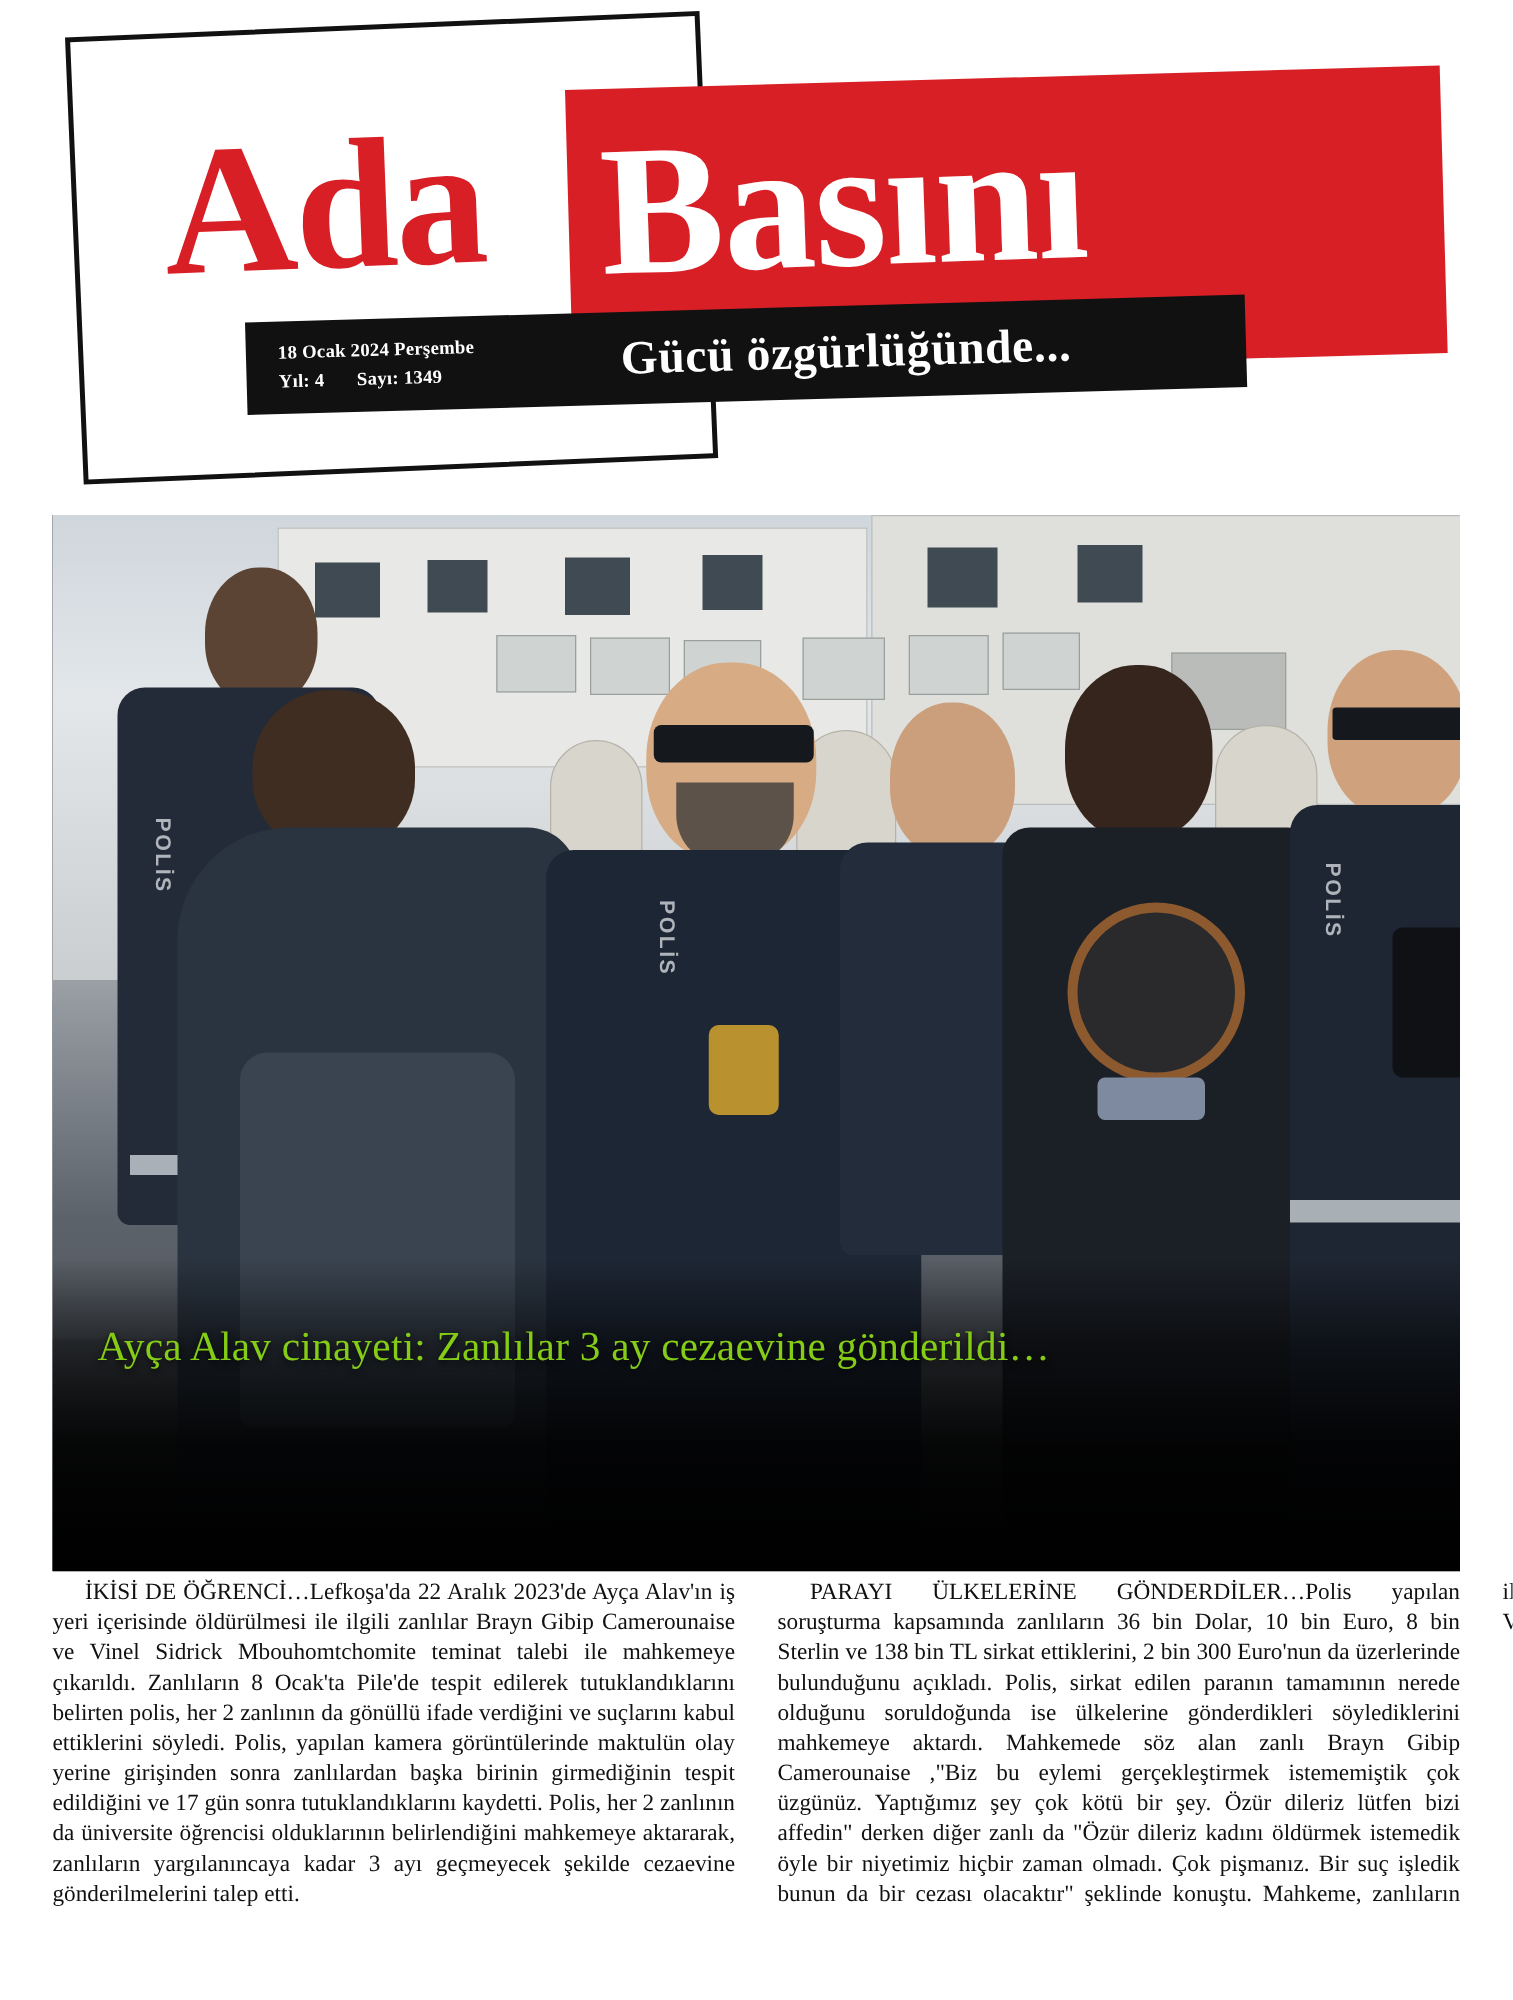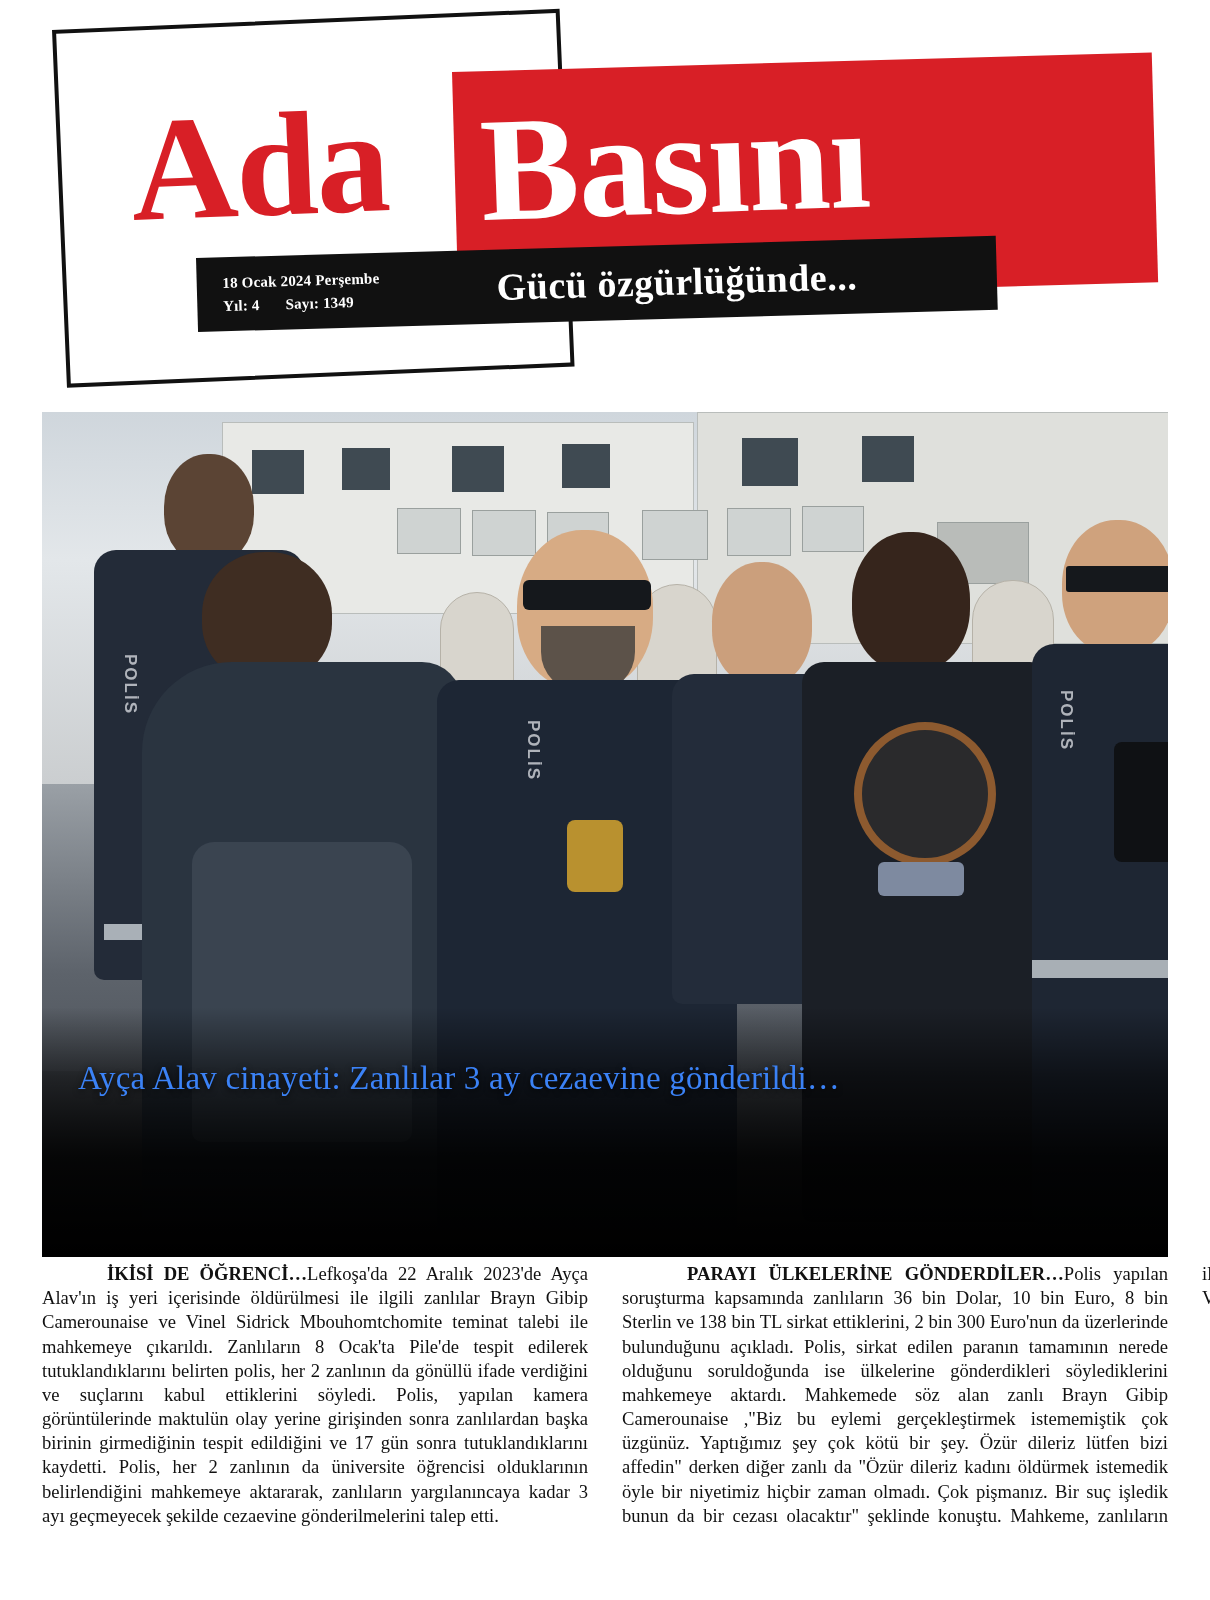--- a/index.html
+++ b/index.html
@@ -204,21 +204,21 @@
     left: 0;
     bottom: 0;
     width: 100%;
     height: 250px;
     background: linear-gradient(180deg, rgba(0,0,0,0) 0%, rgba(0,0,0,.55) 28%, rgba(0,0,0,.9) 60%, #000 100%);
   }
   .kicker {
     position: absolute;
     left: 36px;
     bottom: 160px;
-    color: #3b82f6;
+    color: #84cc16;
     font-family: "Liberation Serif", serif;
     font-size: 33px;
     font-weight: normal;
     letter-spacing: .2px;
     text-shadow: 0 2px 6px rgba(0,0,0,.8);
   }
   .headline {
     position: absolute;
     left: 24px;
     bottom: 56px;
@@ -249,21 +249,21 @@
   .cols p {
     margin: 0;
     font-family: "Liberation Serif", serif;
     font-size: 18.6px;
     line-height: 1.30;
     text-align: justify;
     color: #111;
     text-indent: 26px;
   }
   .cols p.cont { text-indent: 26px; }
-  .lead { font-weight: bold; margin-left: 39px; }
+  .lead { font-weight: normal; }
 </style>
 </head>
 <body>
 
 <div class="masthead">
   <div class="mast-outline"></div>
   <div class="mast-red"></div>
   <div class="mast-black"></div>
 
   <div class="logo-ada">

